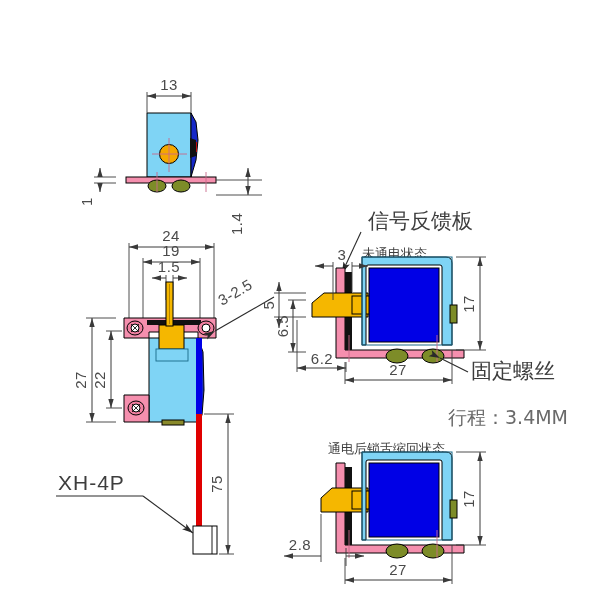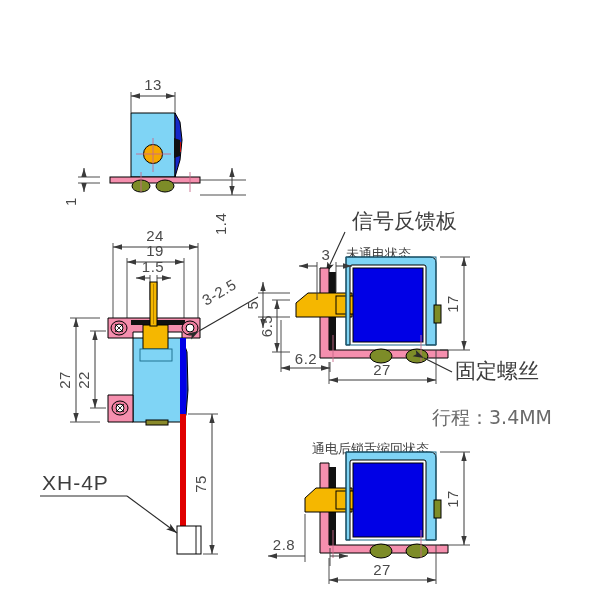--- a/index.html
+++ b/index.html
@@ -10,21 +10,21 @@
   }
   body {
     width: 600px;
     height: 600px;
     position: relative;
     overflow: hidden;
     font-family: "Liberation Sans", sans-serif;
   }
   #drawing-root {
     position: absolute;
-    top: 0; left: 0;
+    top: 0; left: 16px;
     width: 508px;
     height: 600px;
     text-align: center;
   }
   svg { display: block; }
   .dim-text {
     font-family: "Liberation Sans", sans-serif;
     font-size: 15px;
     fill: #4a4a4a;
     letter-spacing: 0.5px;

